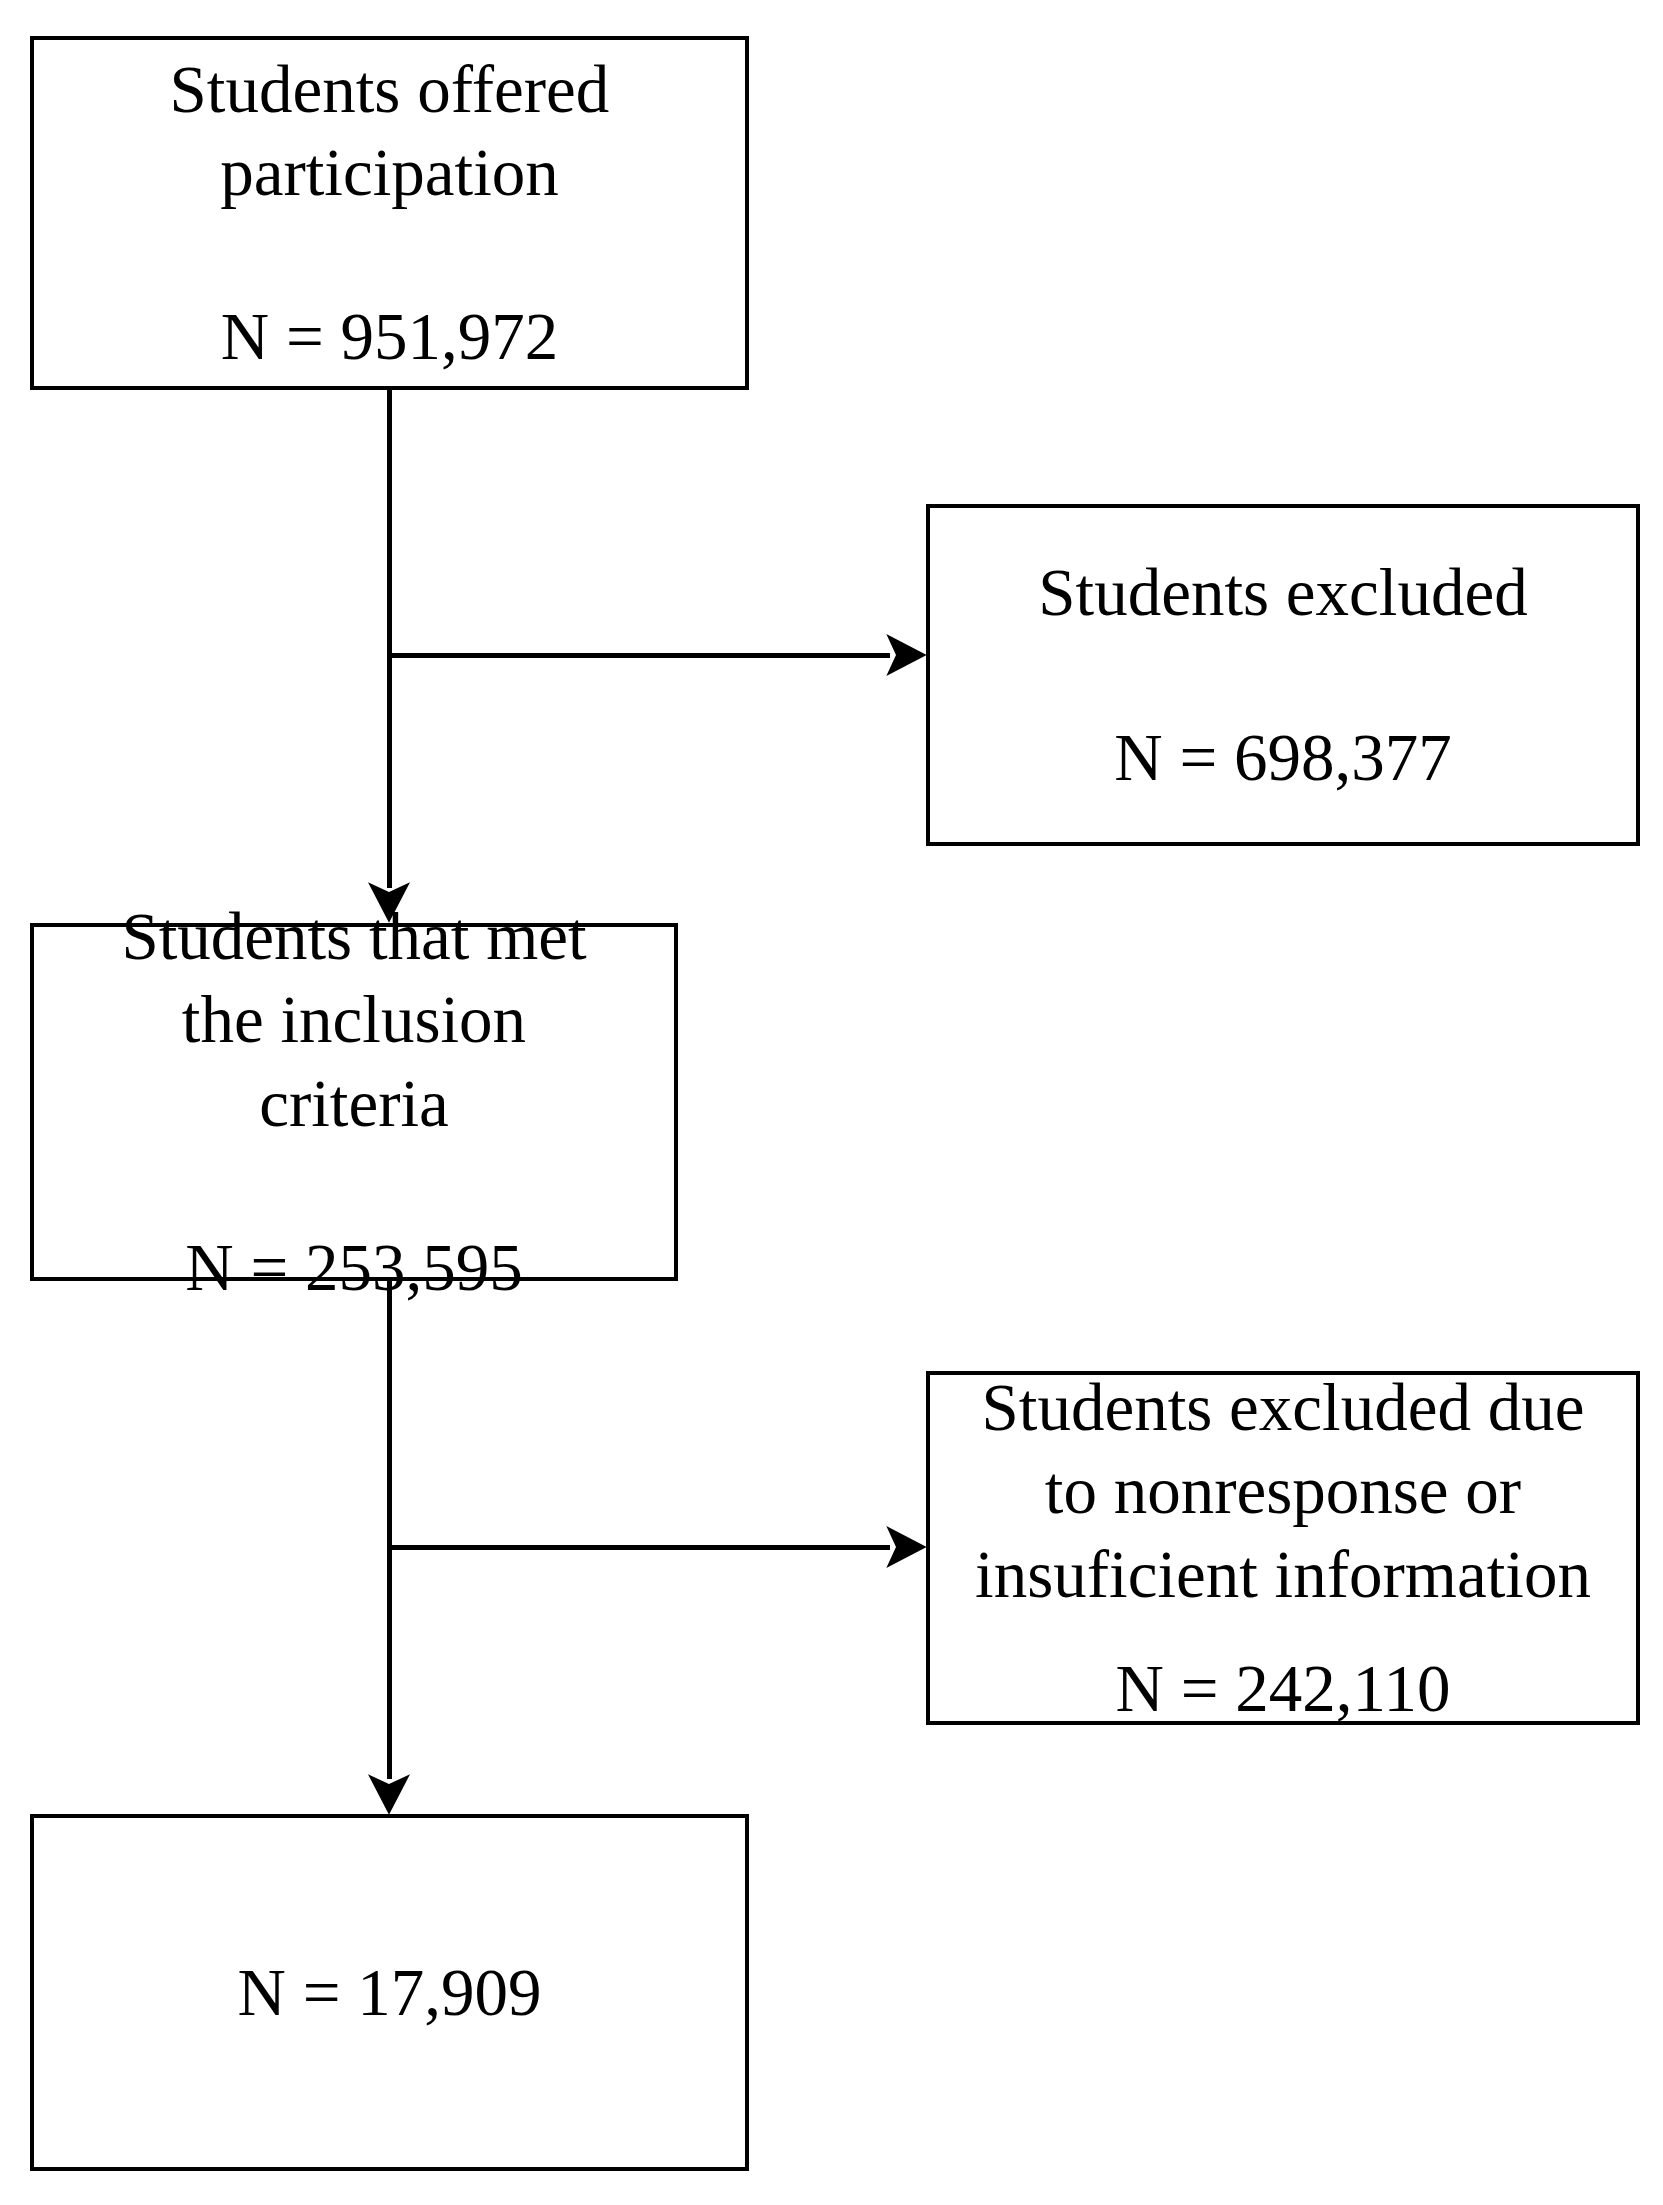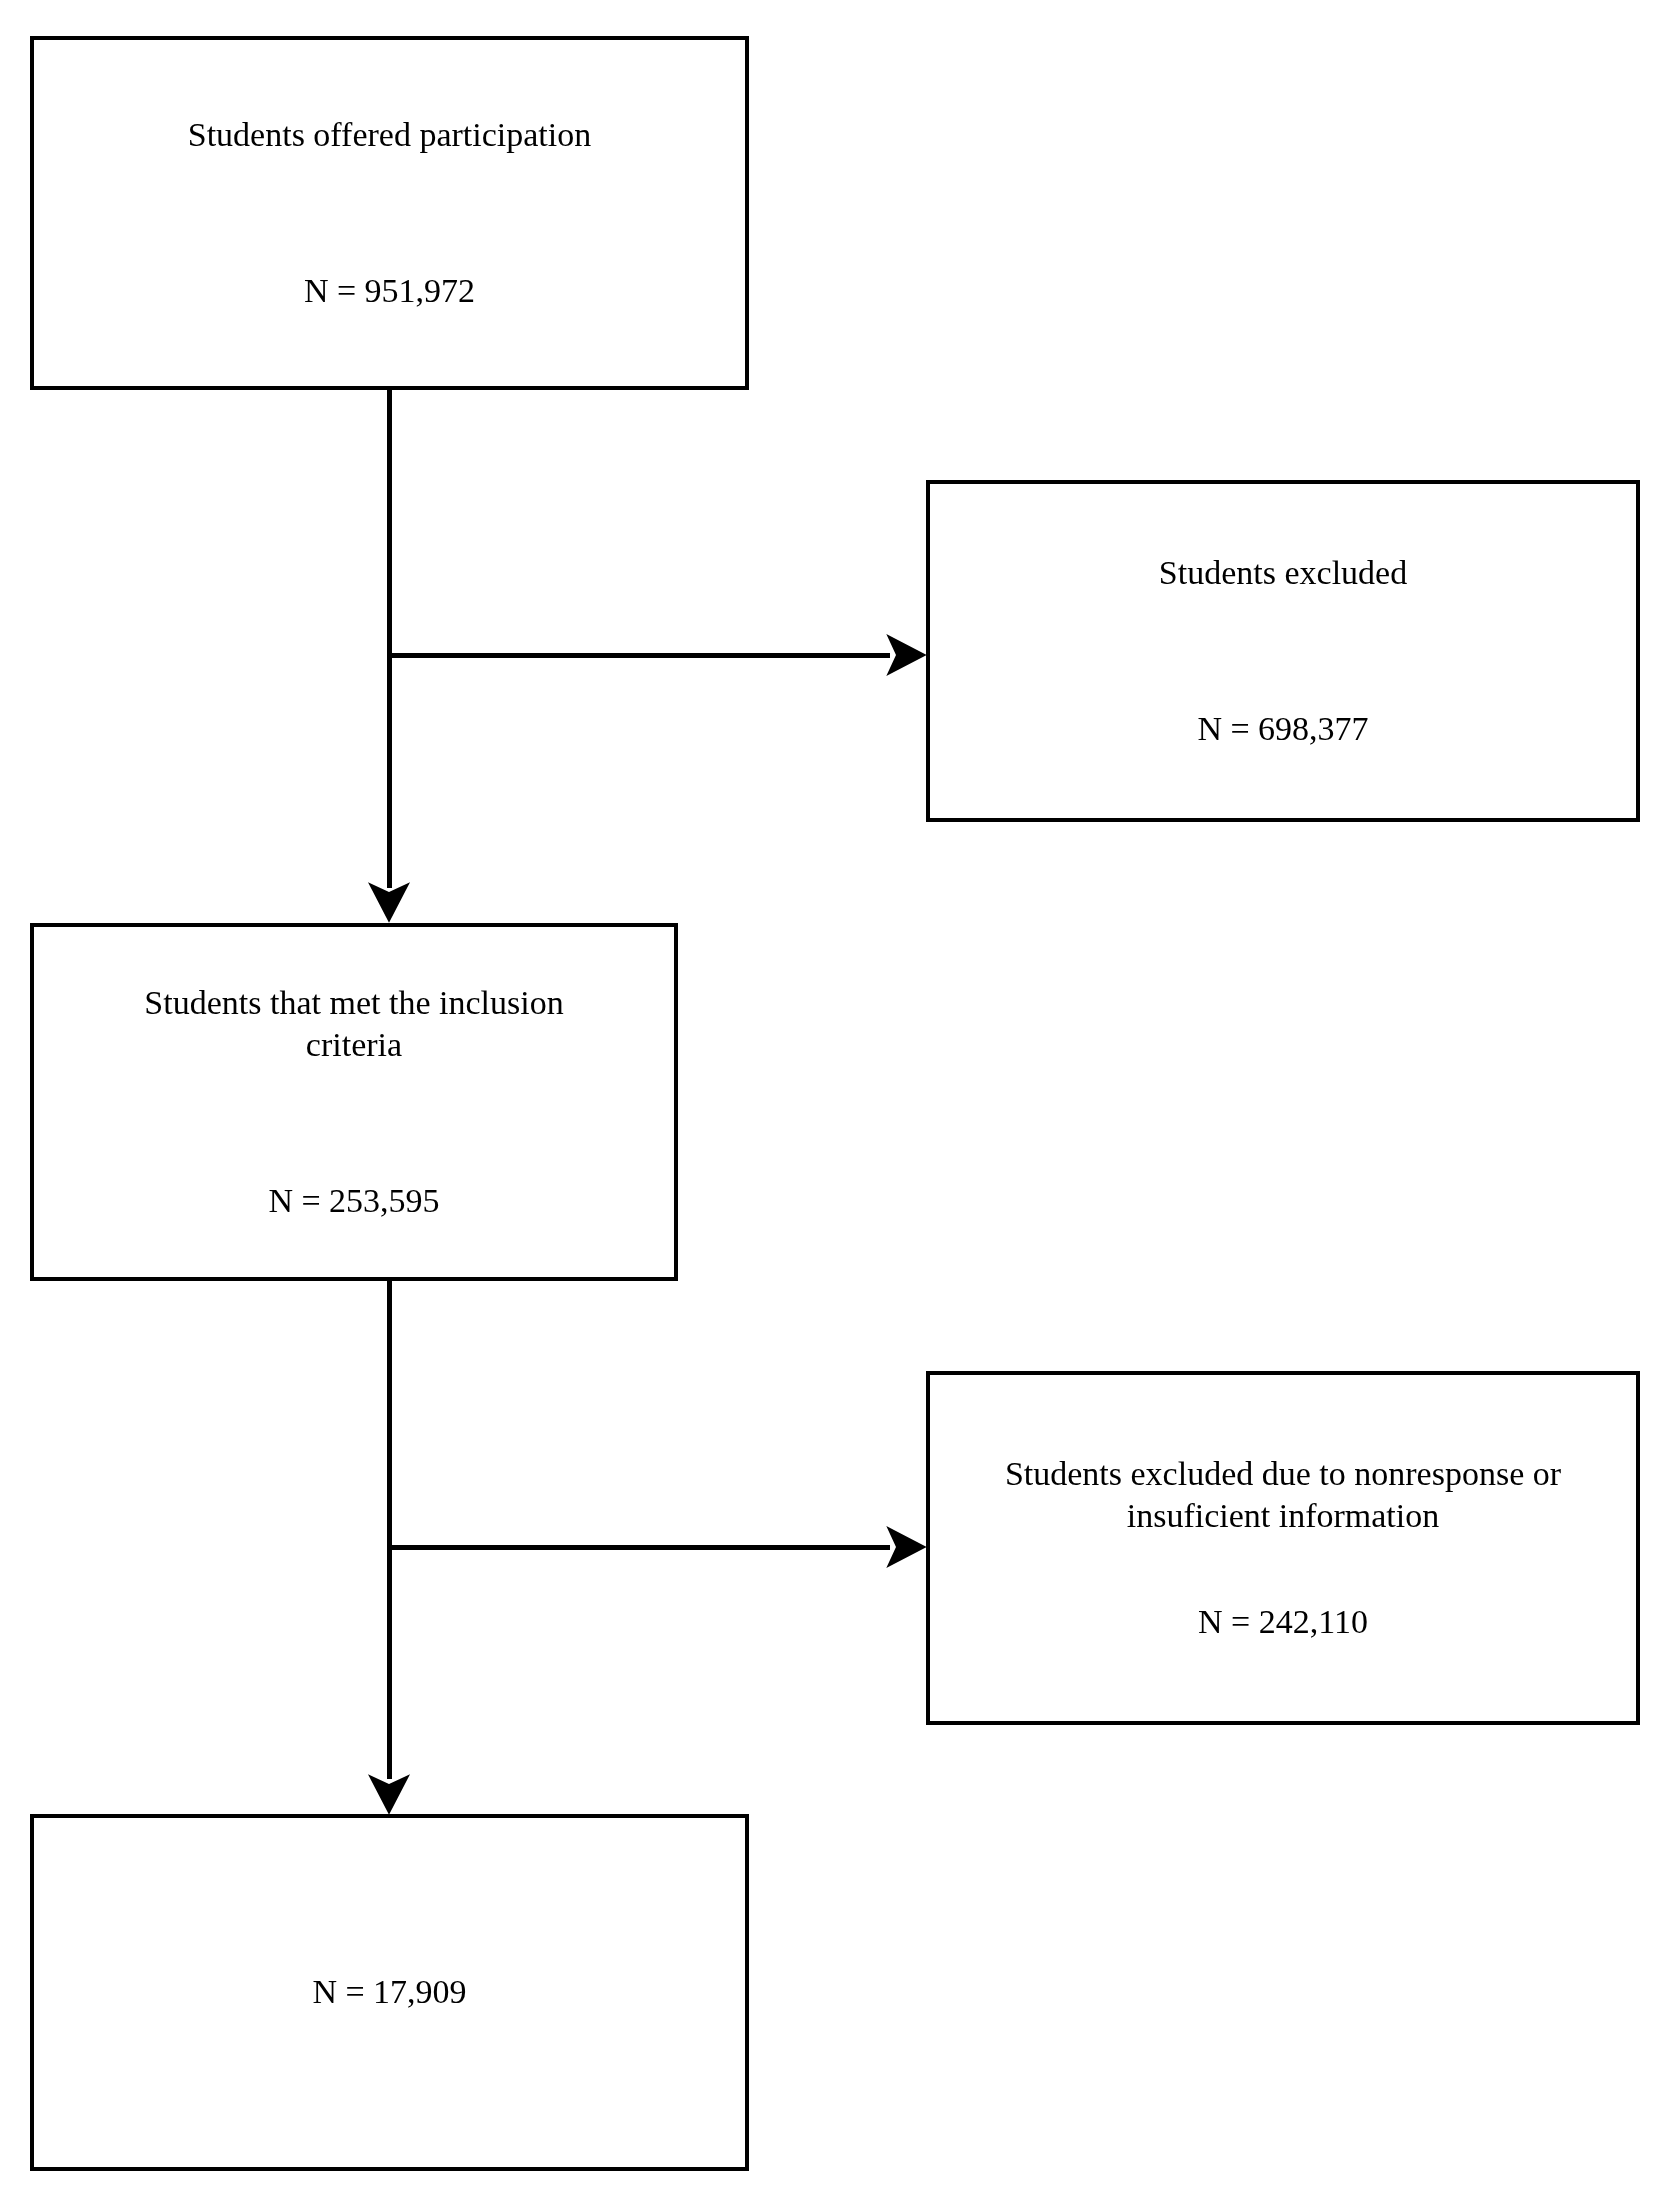--- a/index.html
+++ b/index.html
@@ -22,26 +22,26 @@
     border: 4.9px solid #000000;
     background: #ffffff;
     display: flex;
     flex-direction: column;
     align-items: center;
     justify-content: center;
     gap: 81px;
     text-align: center;
   }
   .box p {
-    margin: 16px;
-    font-size: 34px;
+    margin: 0;
+    font-size: 67px;
     line-height: 1.24;
   }
   .box-1 { left: 30px;   top: 36px;   width: 719px; height: 354px; }
-  .box-2 { left: 926px; top: 480px;  width: 714px; height: 342px; }
+  .box-2 { left: 926px; top: 504px;  width: 714px; height: 342px; }
   .box-3 { left: 30px;   top: 923px; width: 648px; height: 358px; }
   .box-4 { left: 926px; top: 1371px; width: 714px; height: 354px; gap: 31px; }
   .box-5 { left: 30px;   top: 1814px; width: 719px; height: 357px; }
   .box-3 .box-label { max-width: 470px; }
   .box-4 .box-label { max-width: 633px; }
   .line {
     position: absolute;
     background: #000000;
   }
   .v-line-1 { left: 387px; top: 390px;  width: 4.9px;   height: 498px; }

